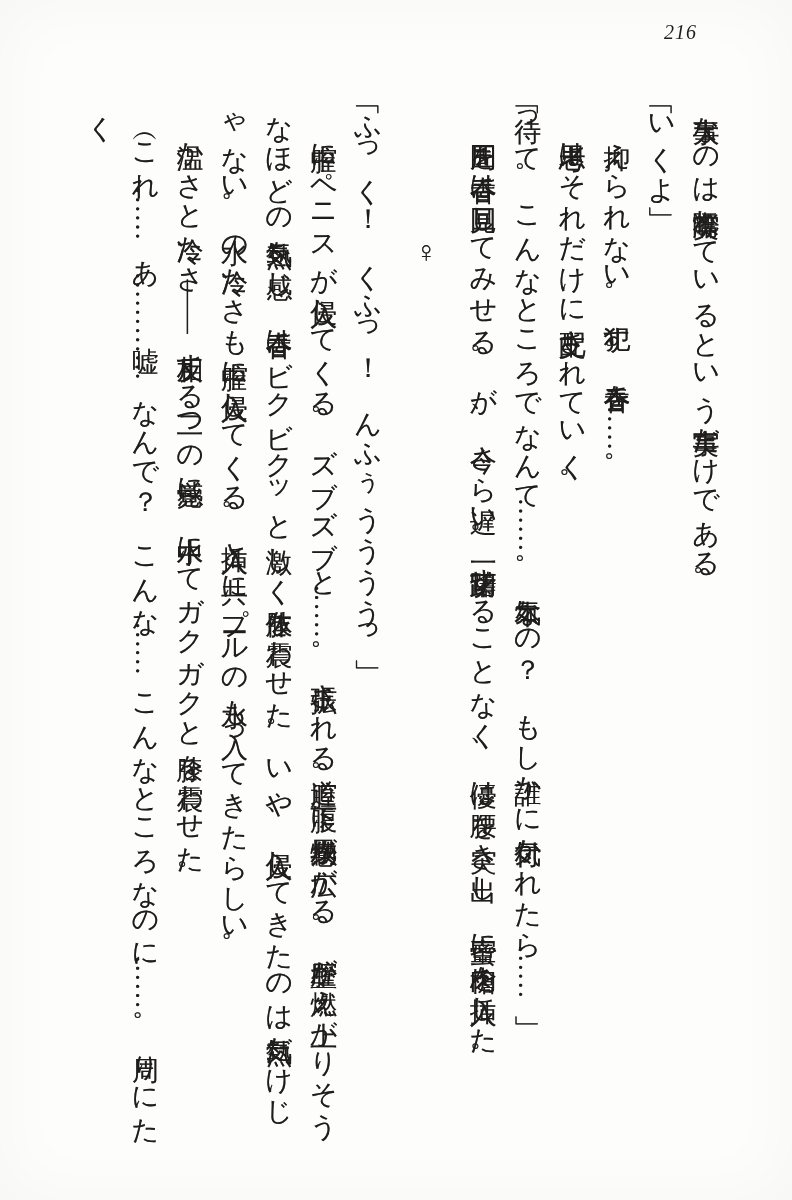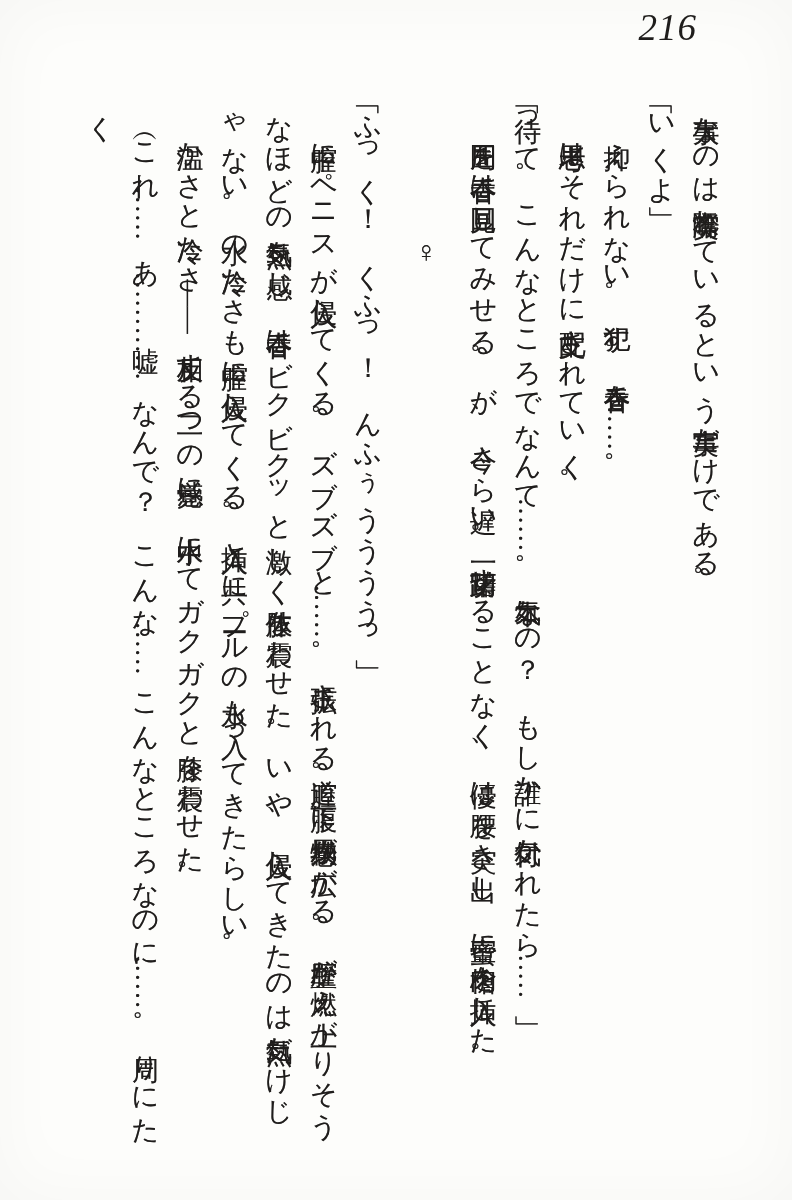--- a/index.html
+++ b/index.html
@@ -10,23 +10,23 @@
   .page {
     position: relative;
     width: 792px;
     height: 1200px;
     overflow: hidden;
     font-family: "Liberation Serif", "DejaVu Serif", serif;
     box-shadow: inset 0 0 70px rgba(0,0,0,0.03);
   }
   .page-number {
     position: absolute;
-    top: 9px;
+    top: 22px;
     right: 95px;
-    font-size: 37px;
+    font-size: 20px;
     font-style: italic;
     letter-spacing: 1px;
     line-height: 1;
   }
   .text-block {
     position: absolute;
     top: 97px;
     right: 64px;
     height: 1036px;
     writing-mode: vertical-rl;

